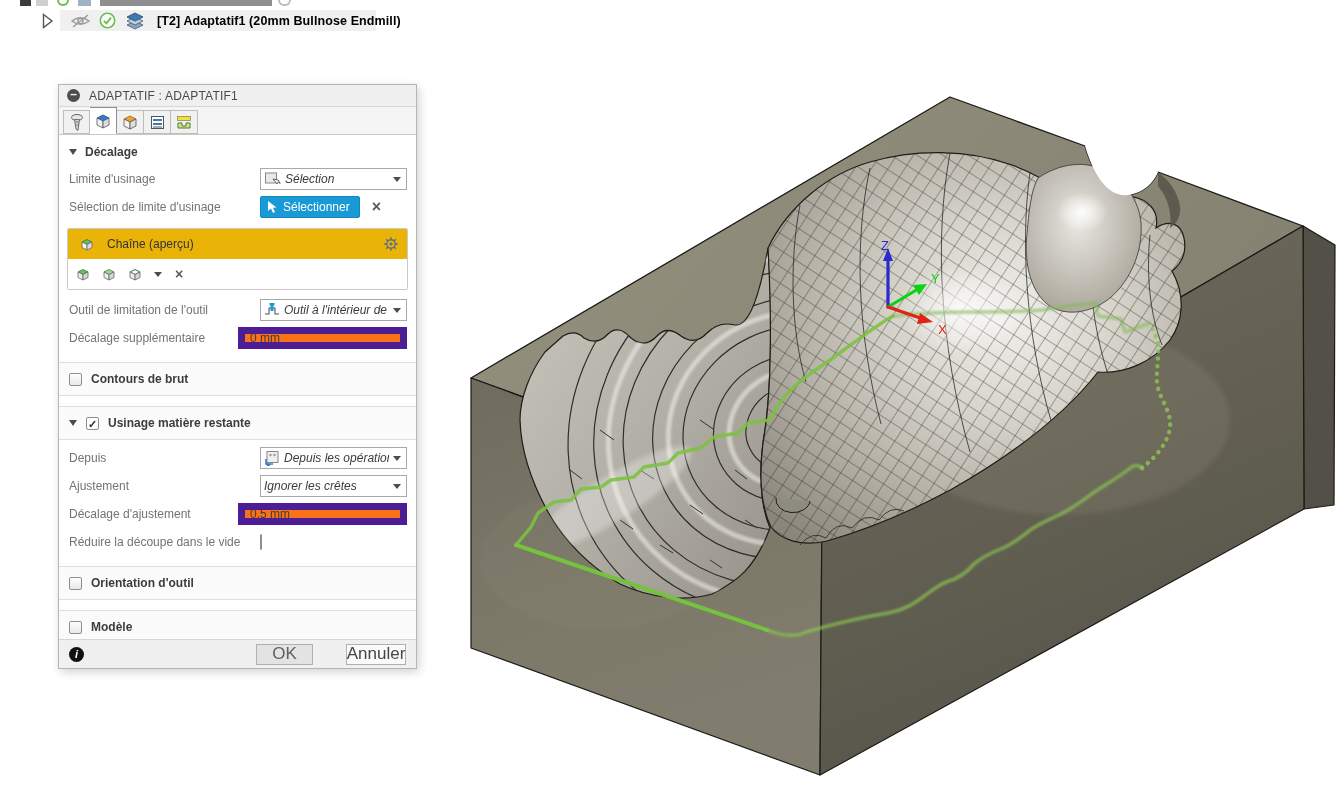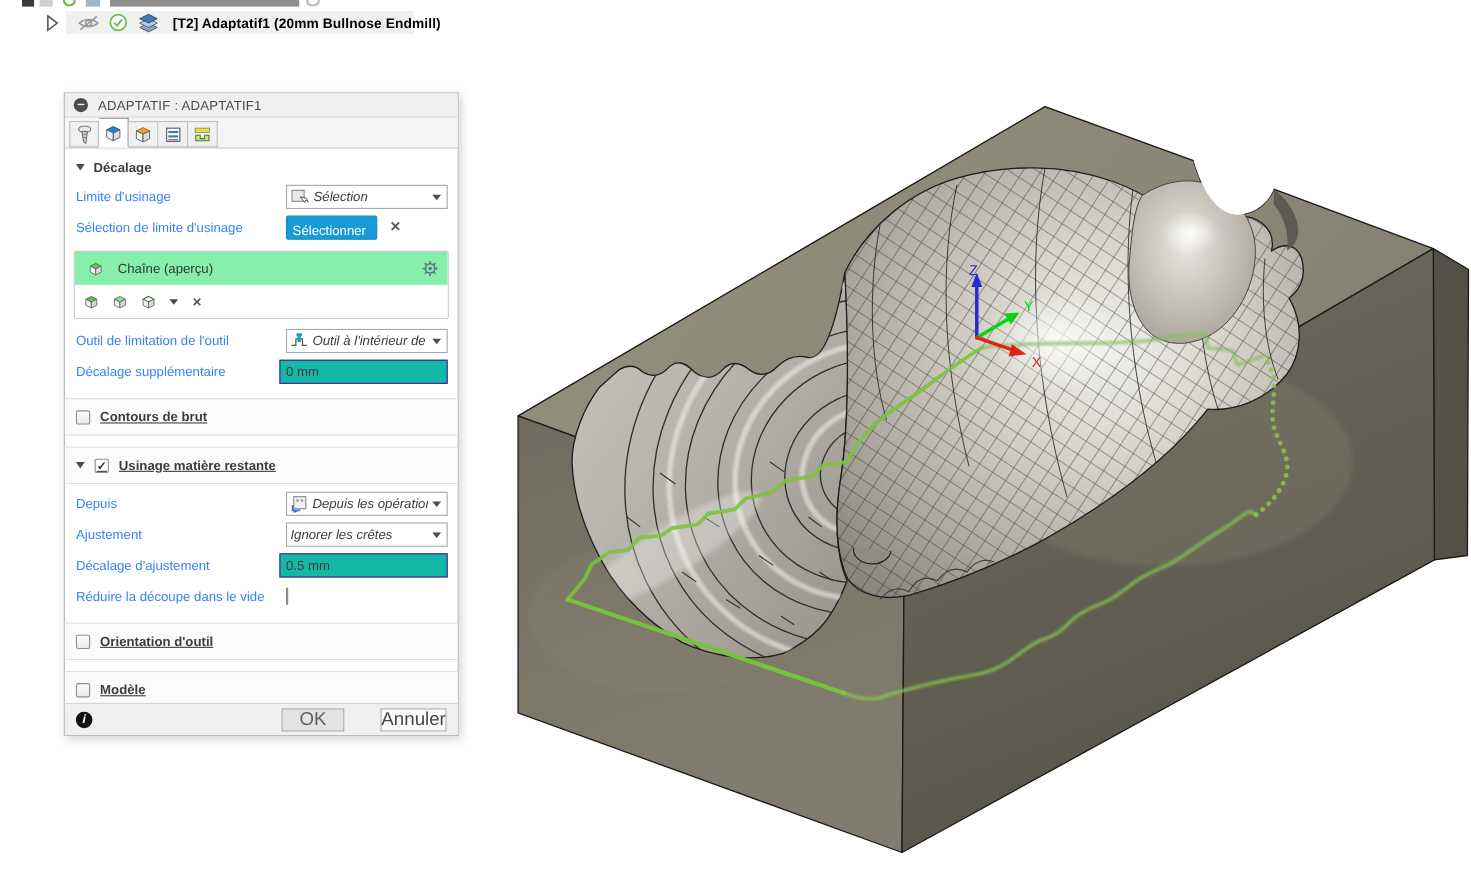--- a/index.html
+++ b/index.html
@@ -36,40 +36,40 @@
   .tabs { height:28px; background:#f5f5f5; border-bottom:1px solid #c9c9c9;
           display:flex; align-items:flex-end; padding-left:4px; }
   .tab { width:27px; height:24px; border:1px solid #bdbdbd; border-left-width:0;
          background:#f1f1f1; display:flex; align-items:center; justify-content:center; }
   .tab:first-child { border-left-width:1px; }
   .tab.active { background:#fff; border-color:#8f8f8f; height:27px; border-bottom:1px solid #fff; }
   .dlg-body { position:relative; }
   .sec-head { display:flex; align-items:center; gap:8px; padding:10px 10px 6px 10px; font-weight:bold; color:#3c3c3c; }
   .tri-down { width:0; height:0; border-left:4.5px solid transparent; border-right:4.5px solid transparent; border-top:6px solid #4a4a4a; }
   .frow { display:flex; align-items:center; padding:3px 9px 3px 10px; min-height:28px; }
-  .frow .flabel { flex:1; color:#3b82f6; }
+  .frow .flabel { flex:1; color:#737373; }
   .ctrl { width:147px; flex:none; }
   .dd { width:147px; height:22px; border:1px solid #a9a9a9; background:#fff;
         display:flex; align-items:center; padding:0 5px 0 3px; gap:4px; overflow:hidden;font-style:italic; }
   .dd .dtext { flex:1; white-space:nowrap; overflow:hidden; color:#3b3b3b; }
   .caret { width:0; height:0; border-left:4px solid transparent; border-right:4px solid transparent; border-top:5px solid #4c4c4c; flex:none; }
-  .tinput { width:153px; height:22px; border:1px solid #4c1d95; background:#14b8a6; padding:0 5px;
+  .tinput { width:169px; height:22px; border:7px solid #4c1d95; background:#f97316; padding:0 5px;
             font-family:"Liberation Sans", sans-serif; font-size:12px; color:#3b3b3b; }
   .selbtn { height:22px; padding:0 9px 0 5px; background:#189ad6; border:1px solid #1487bd; border-radius:2px;
-            color:#fff; display:inline-flex; align-items:center; gap:5px; font-size:12px;flex-direction:column; }
+            color:#fff; display:inline-flex; align-items:center; gap:5px; font-size:12px; }
   .xglyph { color:#5a5a5a; font-size:16px; font-weight:bold; line-height:16px; padding:0 4px; }
   .chainbox { margin:7px 8px 6px 8px; border:1px solid #c9c9c9; border-radius:2px; overflow:hidden; }
-  .chainrow1 { height:30px; background:#86efac; display:flex; align-items:center; padding:0 8px 0 12px; gap:10px; }
+  .chainrow1 { height:30px; background:#eab308; display:flex; align-items:center; padding:0 8px 0 12px; gap:10px; }
   .chainrow1 .clabel { flex:1; color:#333; }
   .chainrow2 { height:30px; background:#fff; display:flex; align-items:center; gap:9px; padding:0 8px; }
   .checkbox { width:13px; height:13px; border:1px solid #8e8e8e; border-radius:2px;
               background:linear-gradient(#fdfdfd,#e9e9e9); flex:none; }
   .checkbox.checked { background:#fff; font-size:11px; line-height:12px; text-align:center; color:#2e2e2e; font-weight:bold; }
   .band { margin-top:10px; border-top:1px solid #dedede; border-bottom:1px solid #dedede; background:#fbfbfb;
-          padding:9px 10px; display:flex; align-items:center; gap:9px;text-decoration:underline; }
+          padding:9px 10px; display:flex; align-items:center; gap:9px; }
   .band .btitle { font-weight:bold; color:#3c3c3c; }
   .dlg-footer { position:absolute; left:0; right:0; bottom:0; height:29px; background:#f0f0f0;
                 border-top:1px solid #d6d6d6; display:flex; align-items:center; padding:0 10px; }
   .info-dot { width:15px; height:15px; border-radius:50%; background:#111; color:#fff; text-align:center;
               font-size:11px; line-height:15px; font-weight:bold; font-style:italic; }
   .fspacer { flex:1; }
   .btn { height:21px; border:1px solid #b1b1b1; font-size:17px; display:inline-flex; align-items:center; justify-content:center; }
   .btn.ok { width:57px; background:#e3e3e3; color:#5f5f5f; margin-right:12px; }
   .btn.cancel { width:60px; background:#fafafa; color:#464646;margin-left:21px; }
   svg text { font-family:"Liberation Sans", sans-serif; }

